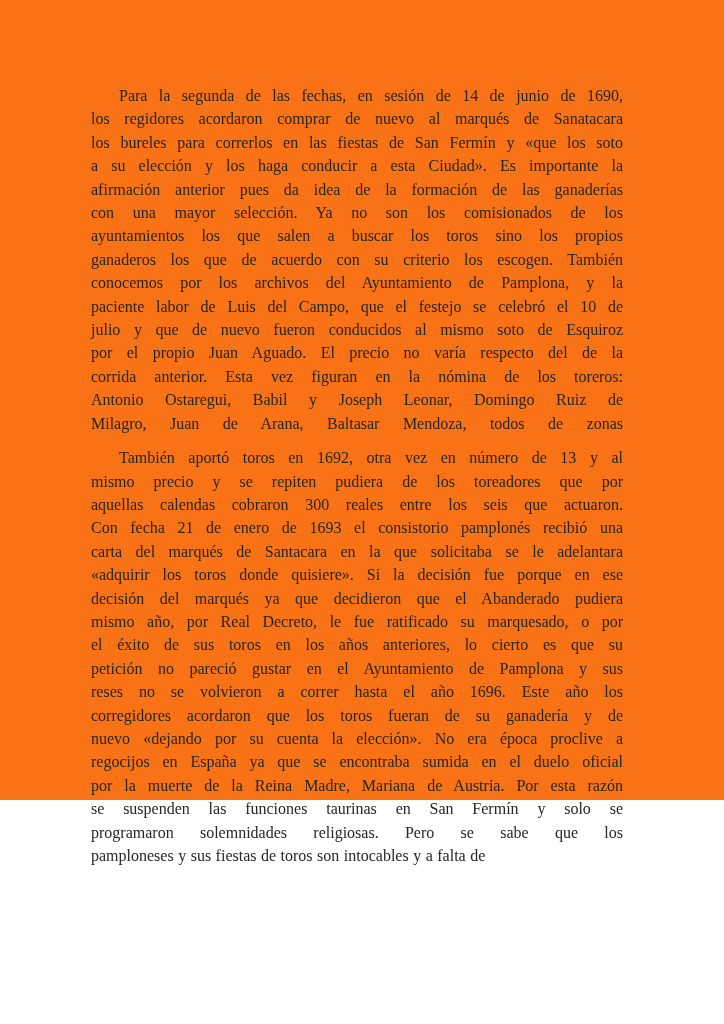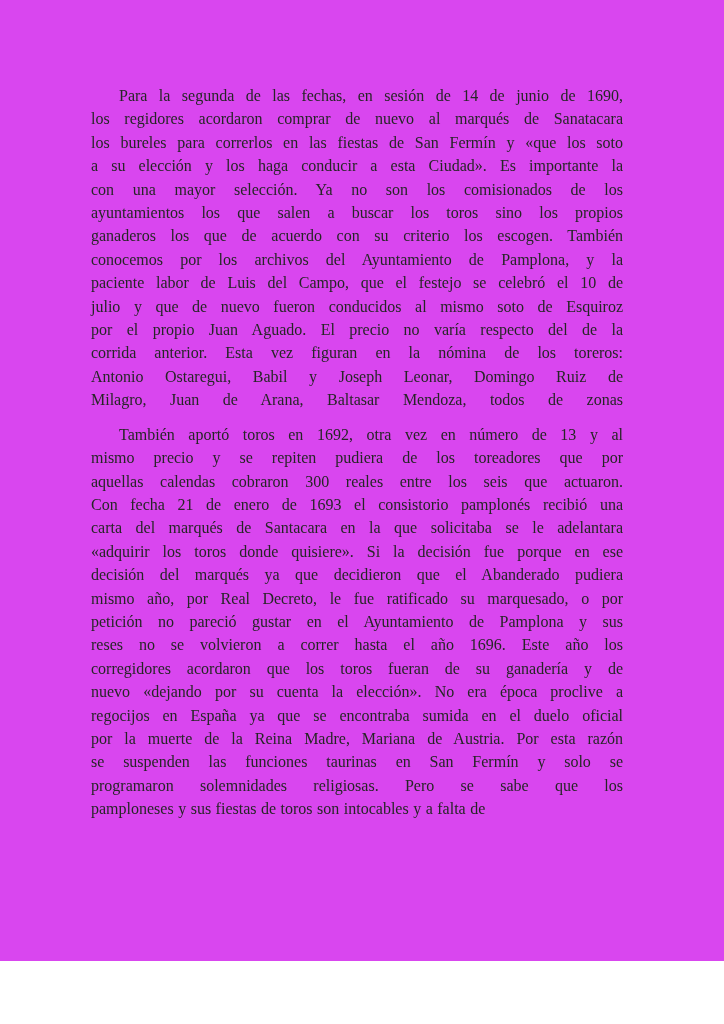--- a/index.html
+++ b/index.html
@@ -9,22 +9,22 @@
   body {
     width: 724px;
     height: 1024px;
     background: #ffffff;
     font-family: "Liberation Serif", serif;
     overflow: hidden;
   }
   .page {
     position: relative;
     width: 724px;
-    height: 961px;
-    background: #d946ef;
+    height: 800px;
+    background: #f97316;
     color: #262626;
     font-family: Liberation Serif, serif;
   }
   .text-block {
     position: absolute;
     left: 91px;
     top: 84px;
     width: 532px;
     font-size: 16px;
     line-height: 23.4px;
@@ -49,40 +49,42 @@
 </head>
 <body>
 
 <div class="page">
   <div class="text-block">
       <div class="paragraph">
         <div class="line first">Para la segunda de las fechas, en sesión de 14 de junio de 1690,</div>
         <div class="line">los regidores acordaron comprar de nuevo al marqués de Sanatacara</div>
         <div class="line">los bureles para correrlos en las fiestas de San Fermín y «que los soto</div>
         <div class="line">a su elección y los haga conducir a esta Ciudad». Es importante la</div>
+        <div class="line">afirmación anterior pues da idea de la formación de las ganaderías</div>
         <div class="line">con una mayor selección. Ya no son los comisionados de los</div>
         <div class="line">ayuntamientos los que salen a buscar los toros sino los propios</div>
         <div class="line">ganaderos los que de acuerdo con su criterio los escogen. También</div>
         <div class="line">conocemos por los archivos del Ayuntamiento de Pamplona, y la</div>
         <div class="line">paciente labor de Luis del Campo, que el festejo se celebró el 10 de</div>
         <div class="line">julio y que de nuevo fueron conducidos al mismo soto de Esquiroz</div>
         <div class="line">por el propio Juan Aguado. El precio no varía respecto del de la</div>
         <div class="line">corrida anterior. Esta vez figuran en la nómina de los toreros:</div>
         <div class="line">Antonio Ostaregui, Babil y Joseph Leonar, Domingo Ruiz de</div>
         <div class="line">Milagro, Juan de Arana, Baltasar Mendoza, todos de zonas</div>
       </div>
       <div class="paragraph">
         <div class="line first">También aportó toros en 1692, otra vez en número de 13 y al</div>
         <div class="line">mismo precio y se repiten pudiera de los toreadores que por</div>
         <div class="line">aquellas calendas cobraron 300 reales entre los seis que actuaron.</div>
         <div class="line">Con fecha 21 de enero de 1693 el consistorio pamplonés recibió una</div>
         <div class="line">carta del marqués de Santacara en la que solicitaba se le adelantara</div>
         <div class="line">«adquirir los toros donde quisiere». Si la decisión fue porque en ese</div>
         <div class="line">decisión del marqués ya que decidieron que el Abanderado pudiera</div>
         <div class="line">mismo año, por Real Decreto, le fue ratificado su marquesado, o por</div>
+        <div class="line">el éxito de sus toros en los años anteriores, lo cierto es que su</div>
         <div class="line">petición no pareció gustar en el Ayuntamiento de Pamplona y sus</div>
         <div class="line">reses no se volvieron a correr hasta el año 1696. Este año los</div>
         <div class="line">corregidores acordaron que los toros fueran de su ganadería y de</div>
         <div class="line">nuevo «dejando por su cuenta la elección». No era época proclive a</div>
         <div class="line">regocijos en España ya que se encontraba sumida en el duelo oficial</div>
         <div class="line">por la muerte de la Reina Madre, Mariana de Austria. Por esta razón</div>
         <div class="line">se suspenden las funciones taurinas en San Fermín y solo se</div>
         <div class="line">programaron solemnidades religiosas. Pero se sabe que los</div>
         <div class="line last">pamploneses y sus fiestas de toros son intocables y a falta de</div>
       </div>

